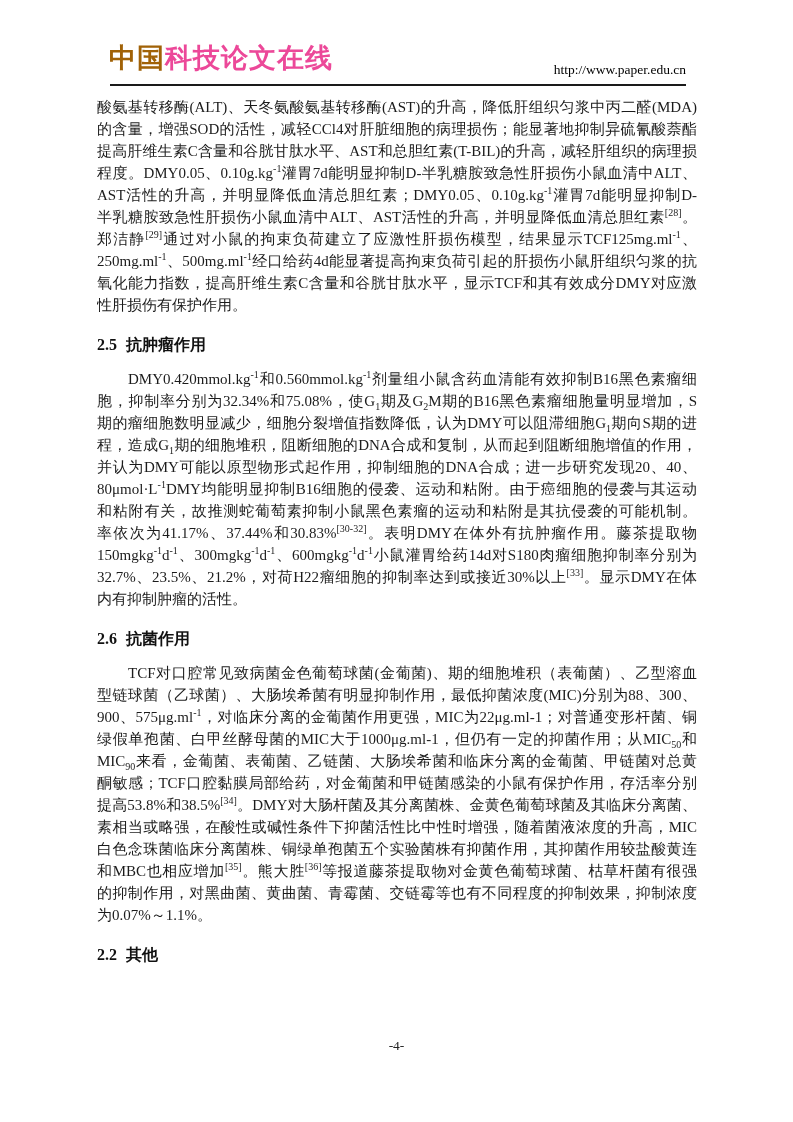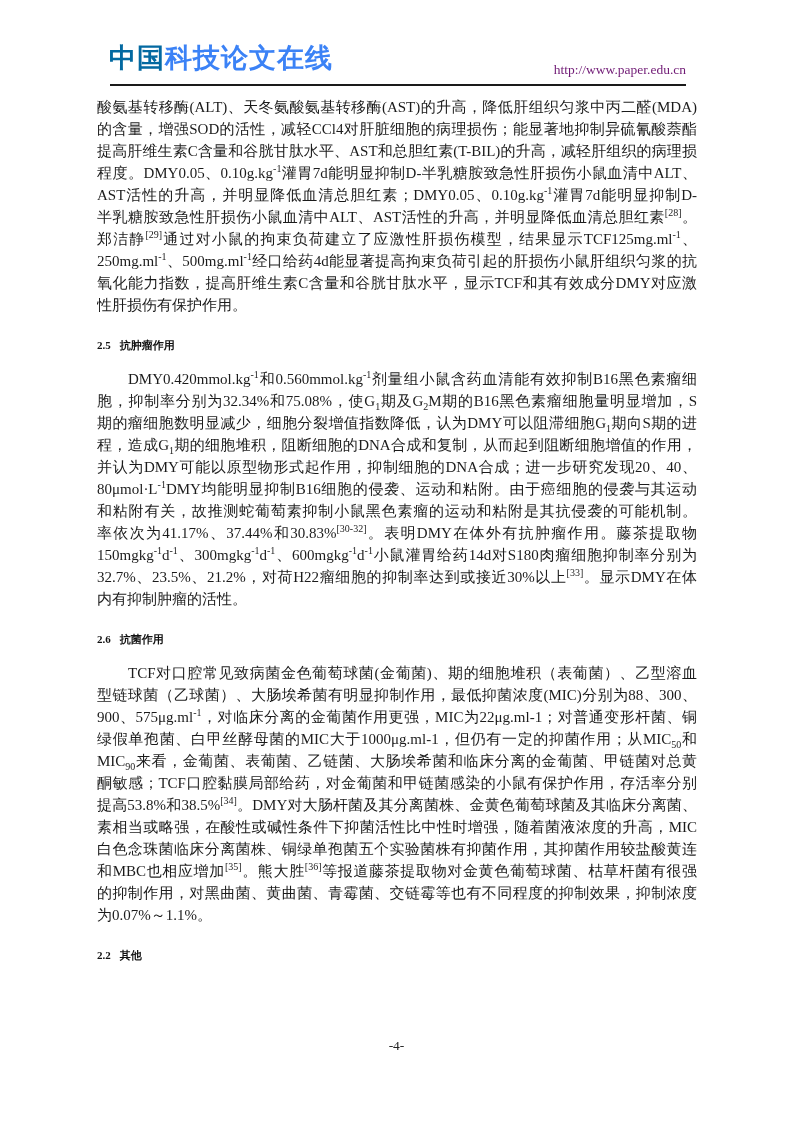--- a/index.html
+++ b/index.html
@@ -19,27 +19,27 @@
     left: 109px;
     top: 42px;
     font-family: "Liberation Sans", "DejaVu Sans", sans-serif;
     font-weight: bold;
     font-size: 27px;
     letter-spacing: 1px;
     line-height: 32px;
     white-space: nowrap;
   }
   .logo .red { color: #c5231f; }
-  .logo .black { color: #3b82f6; }
+  .logo .black { color: #ec4899; }
   .site-url {
     position: absolute;
     right: 107px;
     top: 62px;
     font-size: 13.5px;
-    color: #701a75;
+    color: #000000;
     text-decoration: none;
     font-family: "Liberation Serif", "DejaVu Serif", serif;
   }
   .header-rule {
     position: absolute;
     left: 110px;
     right: 107px;
     top: 84px;
     height: 2px;
     background: #1a1a1a;
@@ -72,21 +72,21 @@
   .line sub {
     font-size: 10px;
     line-height: 0;
     vertical-align: sub;
   }
 
   .heading {
     margin: 17px 0 11px 0;
     line-height: 24px;
     height: 24px;
-    font-size: 11px;
+    font-size: 16px;
     font-weight: bold;
     color: #111;
   }
   .heading .hnum { margin-right: 9px; }
 
   
   .footer {
     position: absolute;
     left: 0;
     top: 1038px;
@@ -95,21 +95,21 @@
     font-size: 13.5px;
     color: #222;
   }
 </style>
 </head>
 <body>
 
 <div class="page">
 
   <div class="logo">
-    <span class="red" style="color: #0369a1;">中国</span><span class="black">科技论文在线</span>
+    <span class="red" style="color: #a16207;">中国</span><span class="black">科技论文在线</span>
   </div>
 
   <a class="site-url" href="#">http://www.paper.edu.cn</a>
 
   <div class="header-rule"></div>
 
   <main class="content" id="content">
       <div class="para">
         <div class="line">酸氨基转移酶(ALT)、天冬氨酸氨基转移酶(AST)的升高，降低肝组织匀浆中丙二醛(MDA)</div>
         <div class="line">的含量，增强SOD的活性，减轻CCl4对肝脏细胞的病理损伤；能显著地抑制异硫氰酸萘酯</div>

